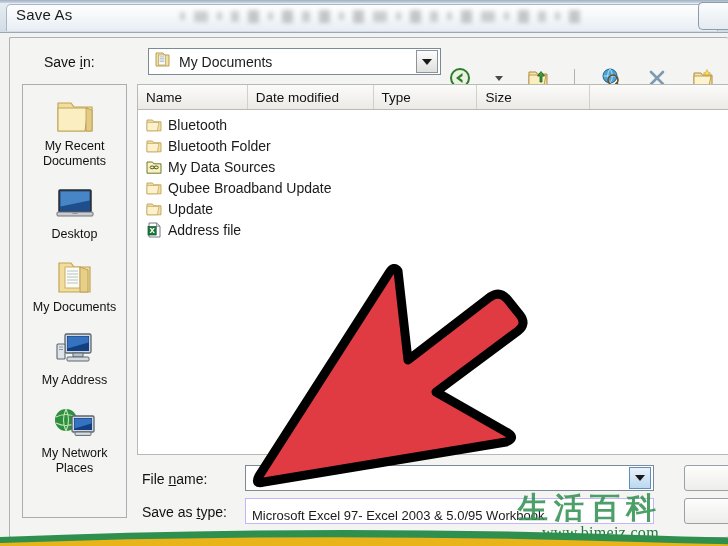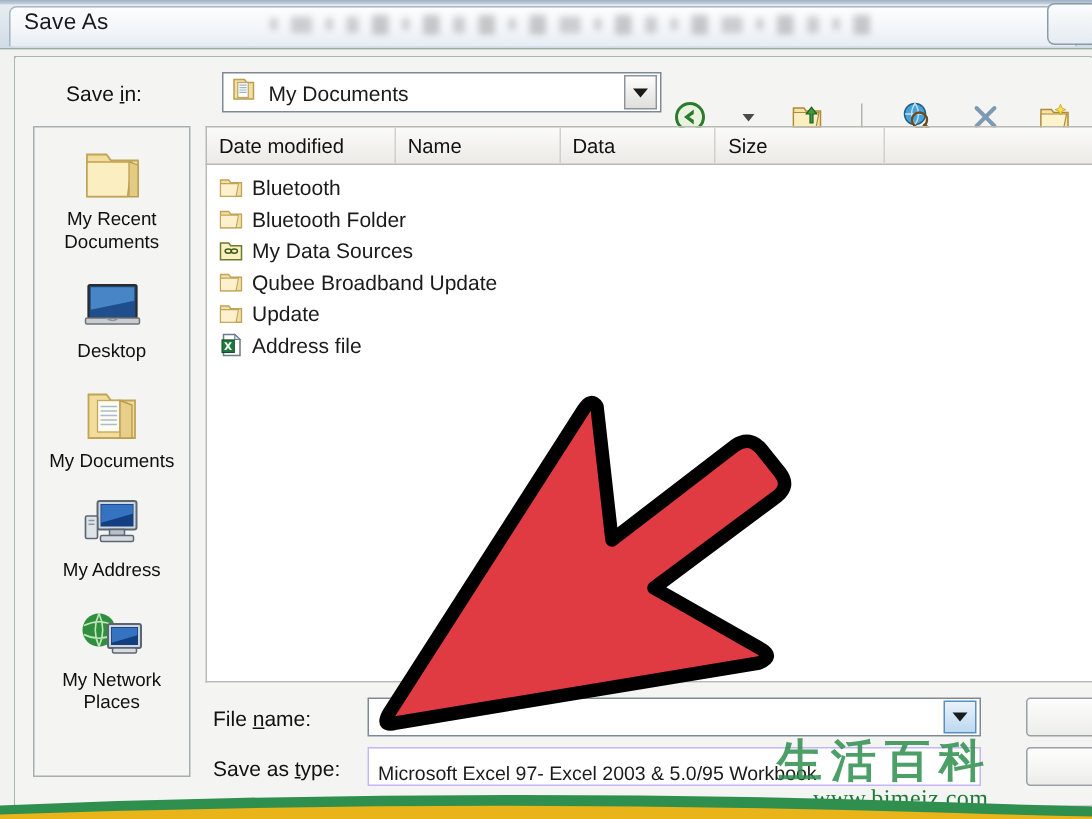--- a/index.html
+++ b/index.html
@@ -548,23 +548,23 @@
           <rect x="21" y="12" width="18" height="12" fill="#123e82"></rect>
           <path d="M21.5 12.5 h17 v5 l-17 5 Z" fill="#3f7fd0" opacity=".8"></path>
           <rect x="22" y="26" width="16" height="3.4" rx="1" fill="#d6dce2" stroke="#5d6670" stroke-width="1"></rect>
         </svg>
       </span>
       <div class="lbl">My Network Places</div>
     </div>
   </div>
 
   <div class="list-head">
+    <div class="col c0">Name</div>
     <div class="col c1">Date modified</div>
-    <div class="col c0">Name</div>
-    <div class="col c2">Data</div>
+    <div class="col c2">Type</div>
     <div class="col c3">Size</div>
     <div class="col c4"></div>
   </div>
 
   <div class="list-body">
 
     <div class="frow" style="margin-top:4px">
       <span class="ic">
         <svg width="16" height="14" viewBox="0 0 16 14">
           <path d="M1 2 h5.5 l1.3 1.8 H15 v9 H1 Z" fill="#f3e0a8" stroke="#c0a457" stroke-width=".9"></path>

